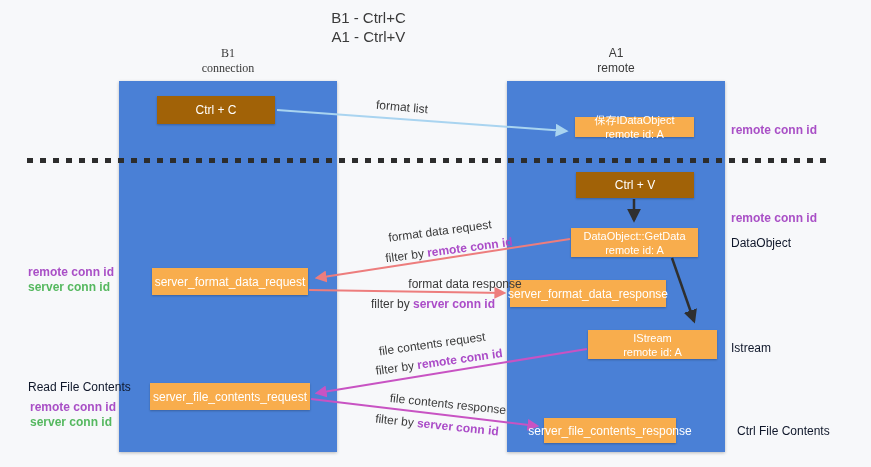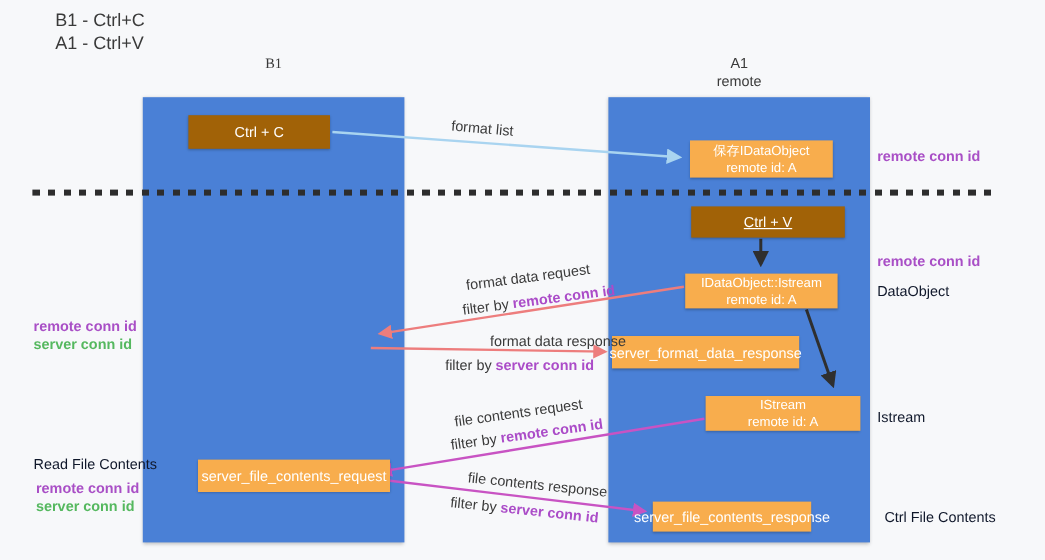--- a/index.html
+++ b/index.html
@@ -8,25 +8,24 @@
   #stage {
     position: relative;
     width: 871px;
     height: 467px;
     background: #f7f8fa;
     overflow: hidden;
   }
   .title {
     position: absolute;
     top: 8px; left: 0; width: 737px;
-    text-align: left;
+    text-align: center;
     font-size: 15px;
     line-height: 19px;
     color: #3a3a3a;
-    padding-left: 46px;
   }
   .lane {
     position: absolute;
     top: 81px;
     width: 218px;
     height: 371px;
     background: #4a80d6;
     box-shadow: 0 1px 3px rgba(0,0,0,0.25);
   }
   #lane-left  { left: 119px; }
@@ -86,20 +85,21 @@
 
 <div id="stage">
 
   <div class="title">
     <div>B1 - Ctrl+C</div>
     <div>A1 - Ctrl+V</div>
   </div>
 
   <div class="lane-header" id="lane-header-left">
     <div>B1</div>
+    <div>connection</div>
   </div>
   <div class="lane-header" id="lane-header-right">
     <div>A1</div>
     <div>remote</div>
   </div>
 
   <div class="lane" id="lane-left"></div>
   <div class="lane" id="lane-right"></div>
 
   <div class="dashed-line"></div>
@@ -125,45 +125,48 @@
     <line x1="570" y1="239" x2="317" y2="278" stroke="#ed7d7d" stroke-width="2" marker-end="url(#mRed)"></line>
     <line x1="309" y1="290" x2="504" y2="293" stroke="#ed7d7d" stroke-width="2" marker-end="url(#mRed)"></line>
     <line x1="587" y1="349" x2="317" y2="393" stroke="#c853c3" stroke-width="2" marker-end="url(#mMag)"></line>
     <line x1="311" y1="399" x2="537" y2="426" stroke="#c853c3" stroke-width="2" marker-end="url(#mMag)"></line>
   </svg>
 
   <div class="node green" style="left:157px; top:96px; width:118px; height:28px;">
     <span>Ctrl + C</span>
   </div>
 
-  <div class="node orange two" style="left:575px; top:117px; width:119px; height:31px;">
+  <div class="node orange two" style="left:575px; top:117px; width:119px; height:20px;">
     <span>保存IDataObject</span>
     <span>remote id: A</span>
   </div>
 
-  <div class="node green" style="left:576px; top:172px; width:128px; height:26px;text-decoration:underline;">
+  <div class="node green" style="left:576px; top:172px; width:118px; height:26px;">
     <span>Ctrl + V</span>
   </div>
 
   <div class="node orange two" style="left:571px; top:228px; width:127px; height:29px;">
-    <span>IDataObject::Istream</span>
+    <span>DataObject::GetData</span>
     <span>remote id: A</span>
   </div>
 
+  <div class="node orange" style="left:152px; top:268px; width:156px; height:27px;">
+    <span>server_format_data_request</span>
+  </div>
 
   <div class="node orange" style="left:510px; top:280px; width:156px; height:27px;">
     <span>server_format_data_response</span>
   </div>
 
   <div class="node orange two" style="left:588px; top:330px; width:129px; height:29px;">
     <span>IStream</span>
     <span>remote id: A</span>
   </div>
 
-  <div class="node orange" style="left:150px; top:383px; width:160px; height:27px;margin-left:15px;">
+  <div class="node orange" style="left:150px; top:383px; width:160px; height:27px;">
     <span>server_file_contents_request</span>
   </div>
 
   <div class="node orange" style="left:544px; top:418px; width:132px; height:25px;">
     <span>server_file_contents_response</span>
   </div>
 
   <div class="edge-label" style="left:402px; top:107px; transform:translate(-50%,-50%) rotate(5deg);">format list</div>
 
   <div class="edge-label" style="left:440px; top:231px; transform:translate(-50%,-50%) rotate(-7.5deg);">format data request</div>

